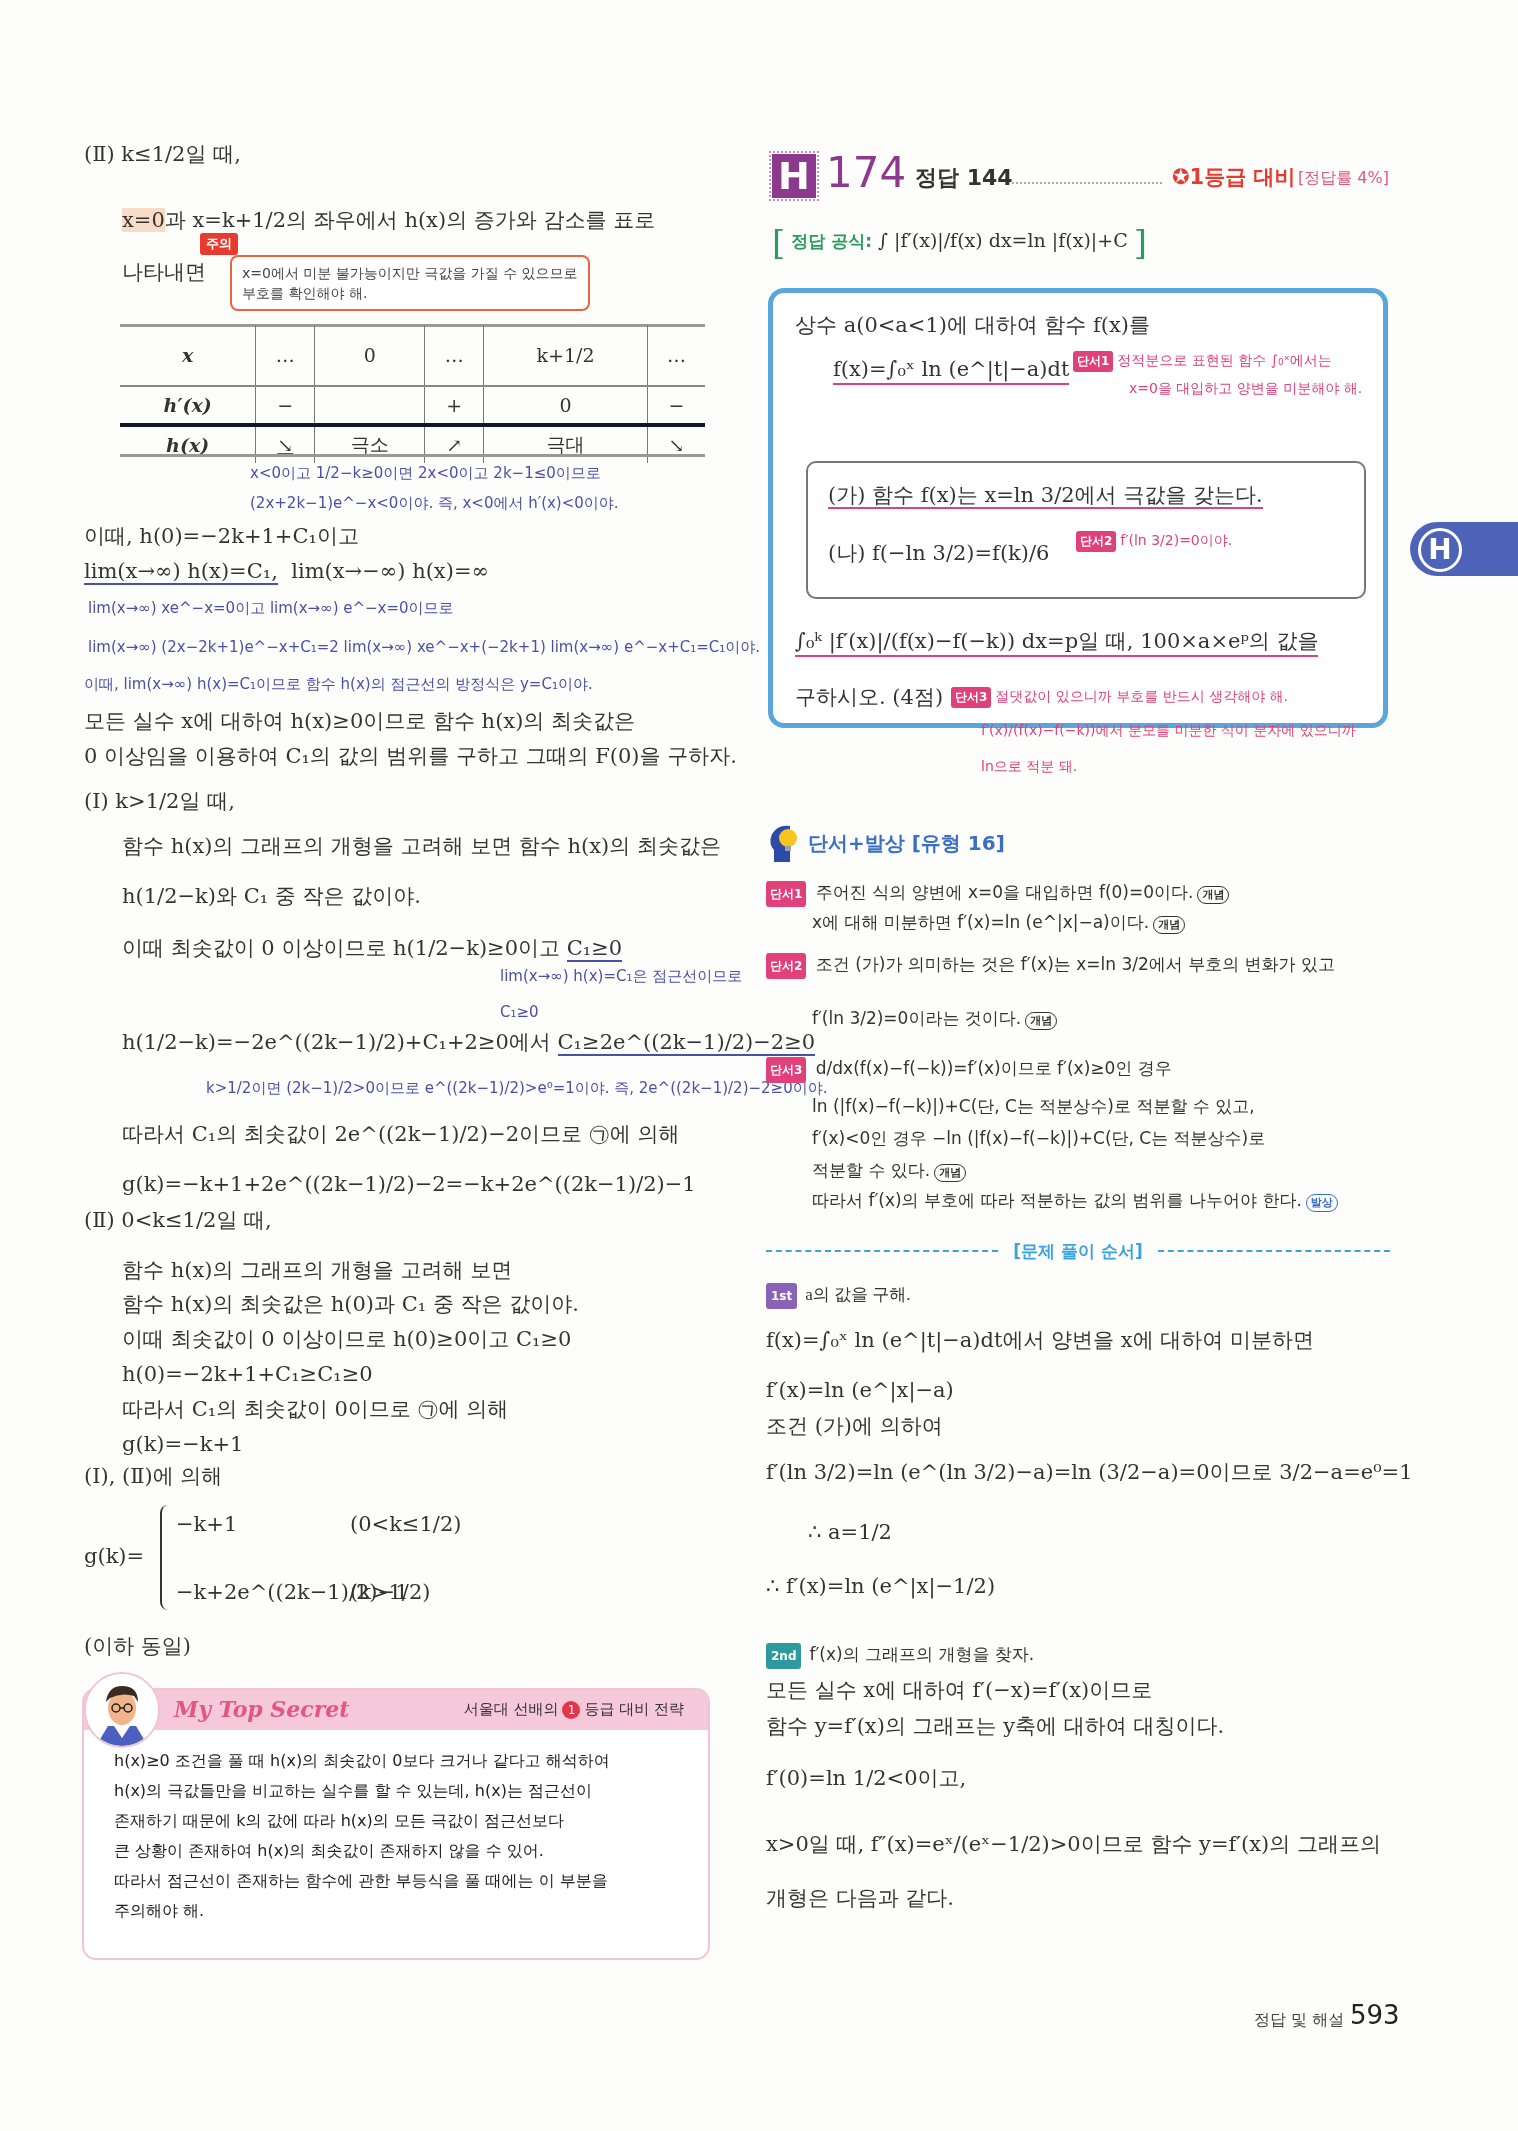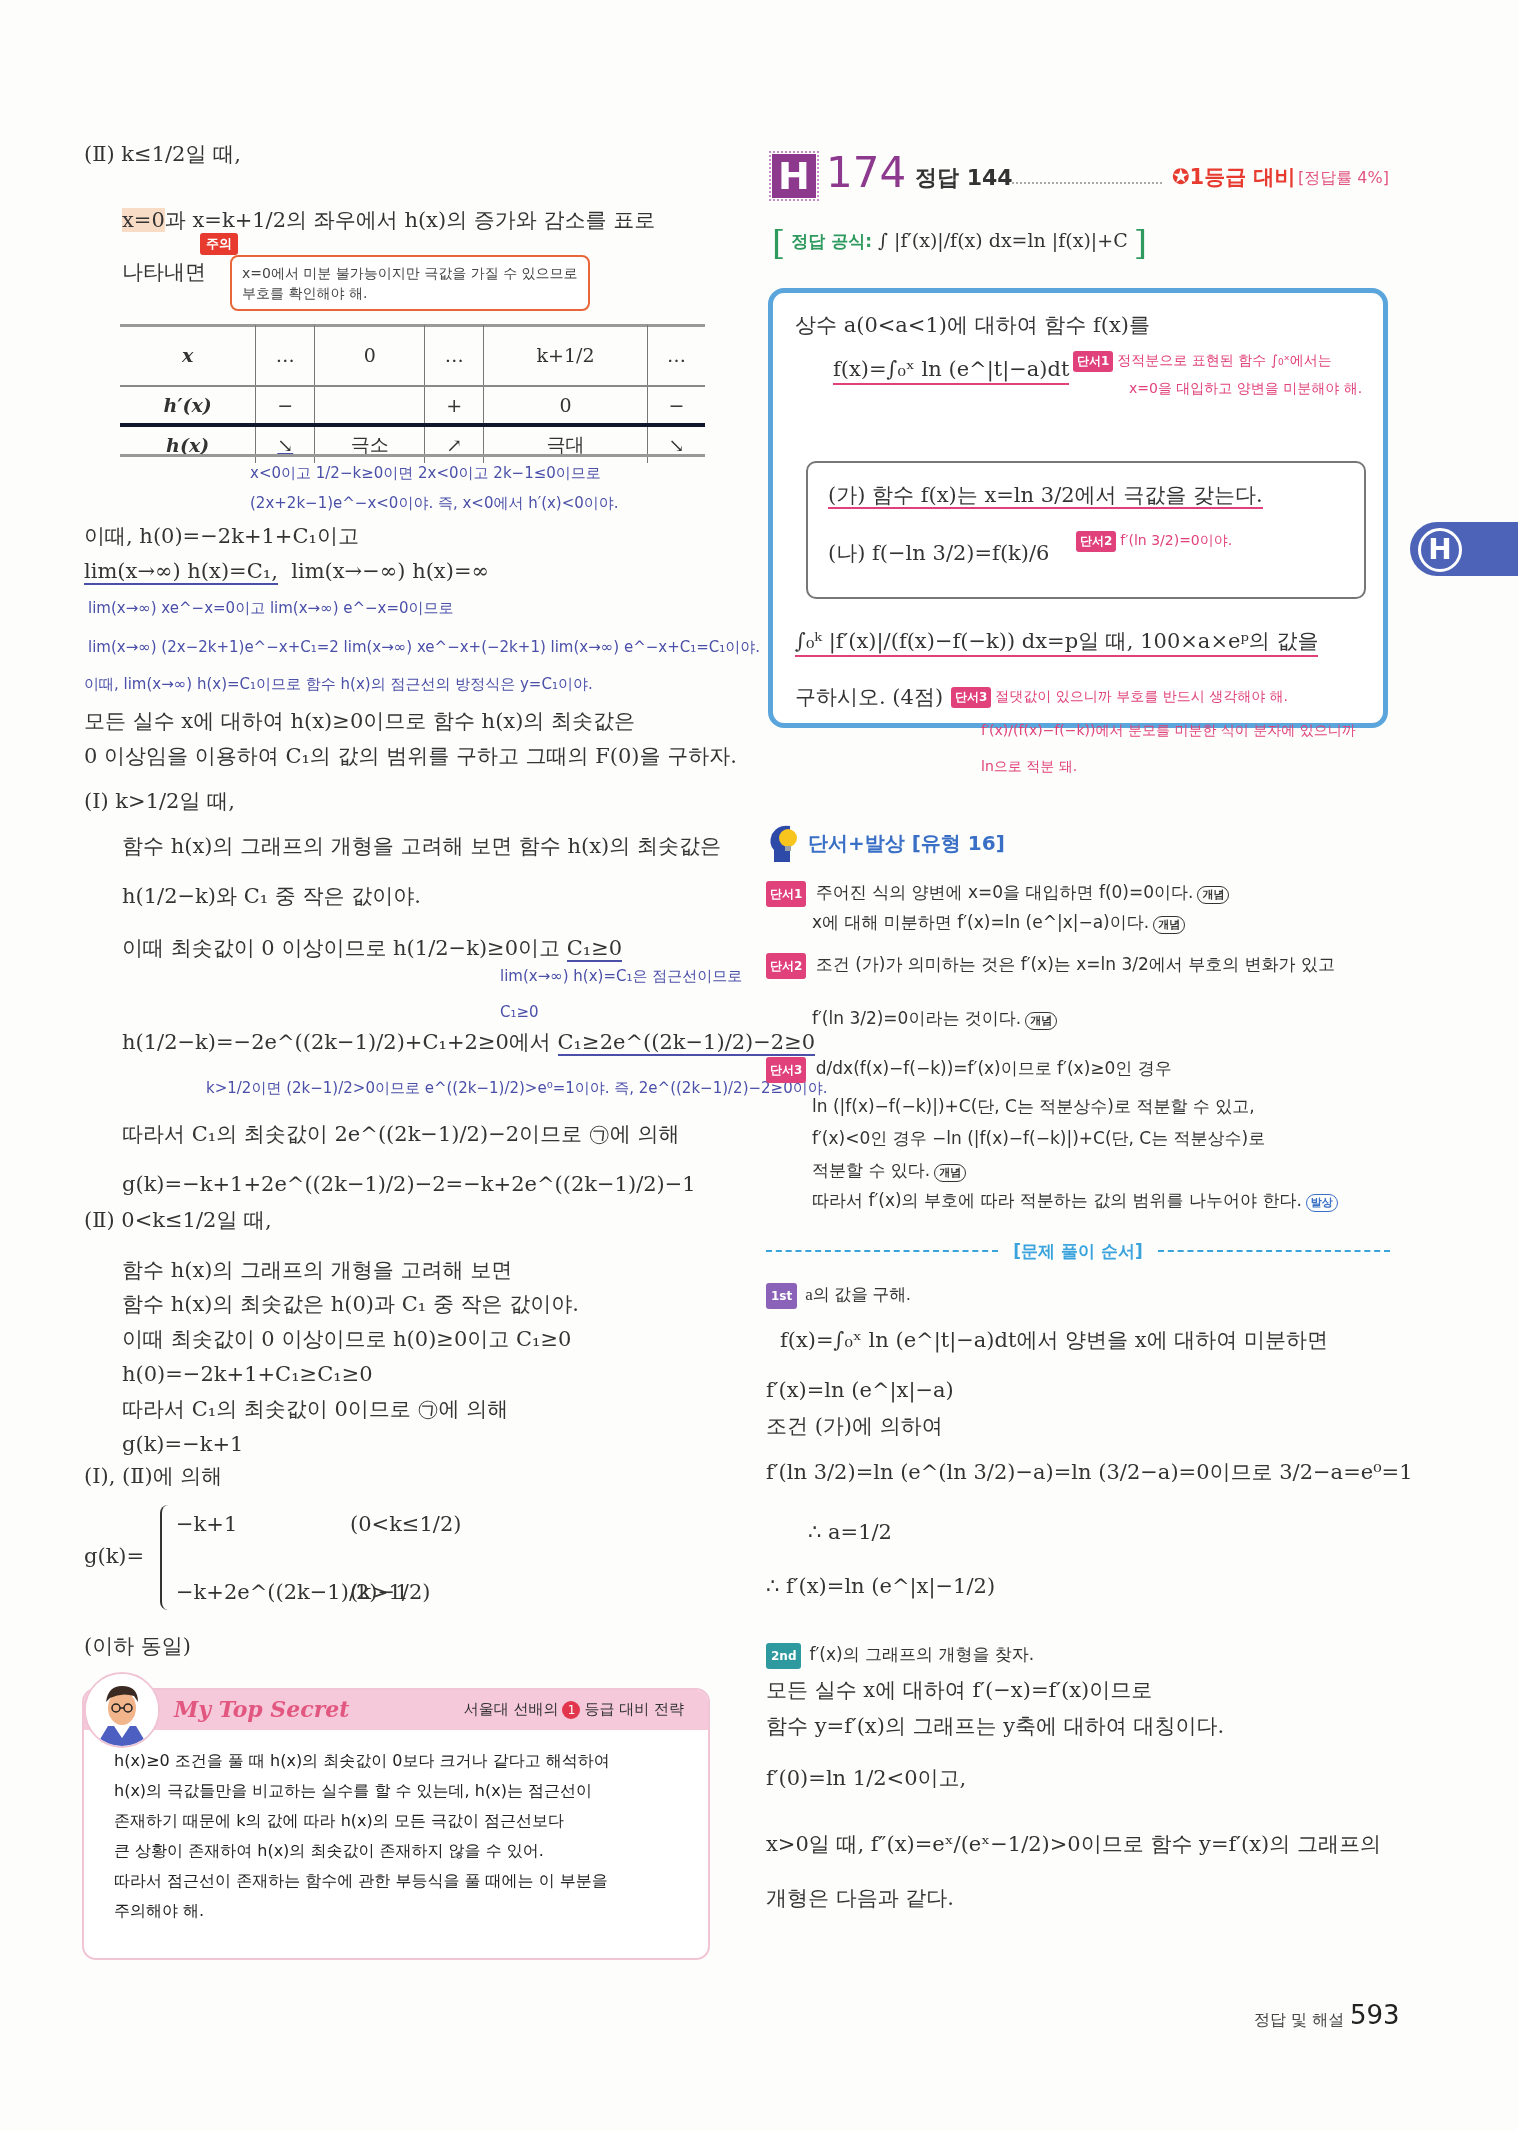--- a/index.html
+++ b/index.html
@@ -263,21 +263,21 @@
 
 <div class="sep">
   <div class="dash" style="left:0;"></div>
   <div class="title">[문제 풀이 순서]</div>
   <div class="dash" style="left:392px;"></div>
 </div>
 
 <div class="hline" style="left:766px;top:1282px;">
   <span class="step" style="background:#8a63b8;">1st</span><span class="math" style="font-style:normal;">a의 값을 구해.</span>
 </div>
-<div class="line" style="left:766px;top:1326px;margin-left:14px;">f(x)=∫₀ˣ ln (e^|t|−a)dt에서 양변을 x에 대하여 미분하면</div>
+<div class="line" style="left:766px;top:1326px;">f(x)=∫₀ˣ ln (e^|t|−a)dt에서 양변을 x에 대하여 미분하면</div>
 <div class="line" style="left:766px;top:1376px;">f′(x)=ln (e^|x|−a)</div>
 <div class="line" style="left:766px;top:1412px;">조건 (가)에 의하여</div>
 <div class="line" style="left:766px;top:1458px;">f′(ln 3/2)=ln (e^(ln 3/2)−a)=ln (3/2−a)=0이므로 3/2−a=e⁰=1</div>
 <div class="line" style="left:766px;top:1518px;margin-left:42px;">∴ a=1/2</div>
 <div class="line" style="left:766px;top:1572px;">∴ f′(x)=ln (e^|x|−1/2)</div>
 
 <div class="hline" style="left:766px;top:1642px;">
   <span class="step" style="background:#2e9aa0;">2nd</span><span>f′(x)의 그래프의 개형을 찾자.</span>
 </div>
 <div class="line" style="left:766px;top:1676px;">모든 실수 x에 대하여 f′(−x)=f′(x)이므로</div>

